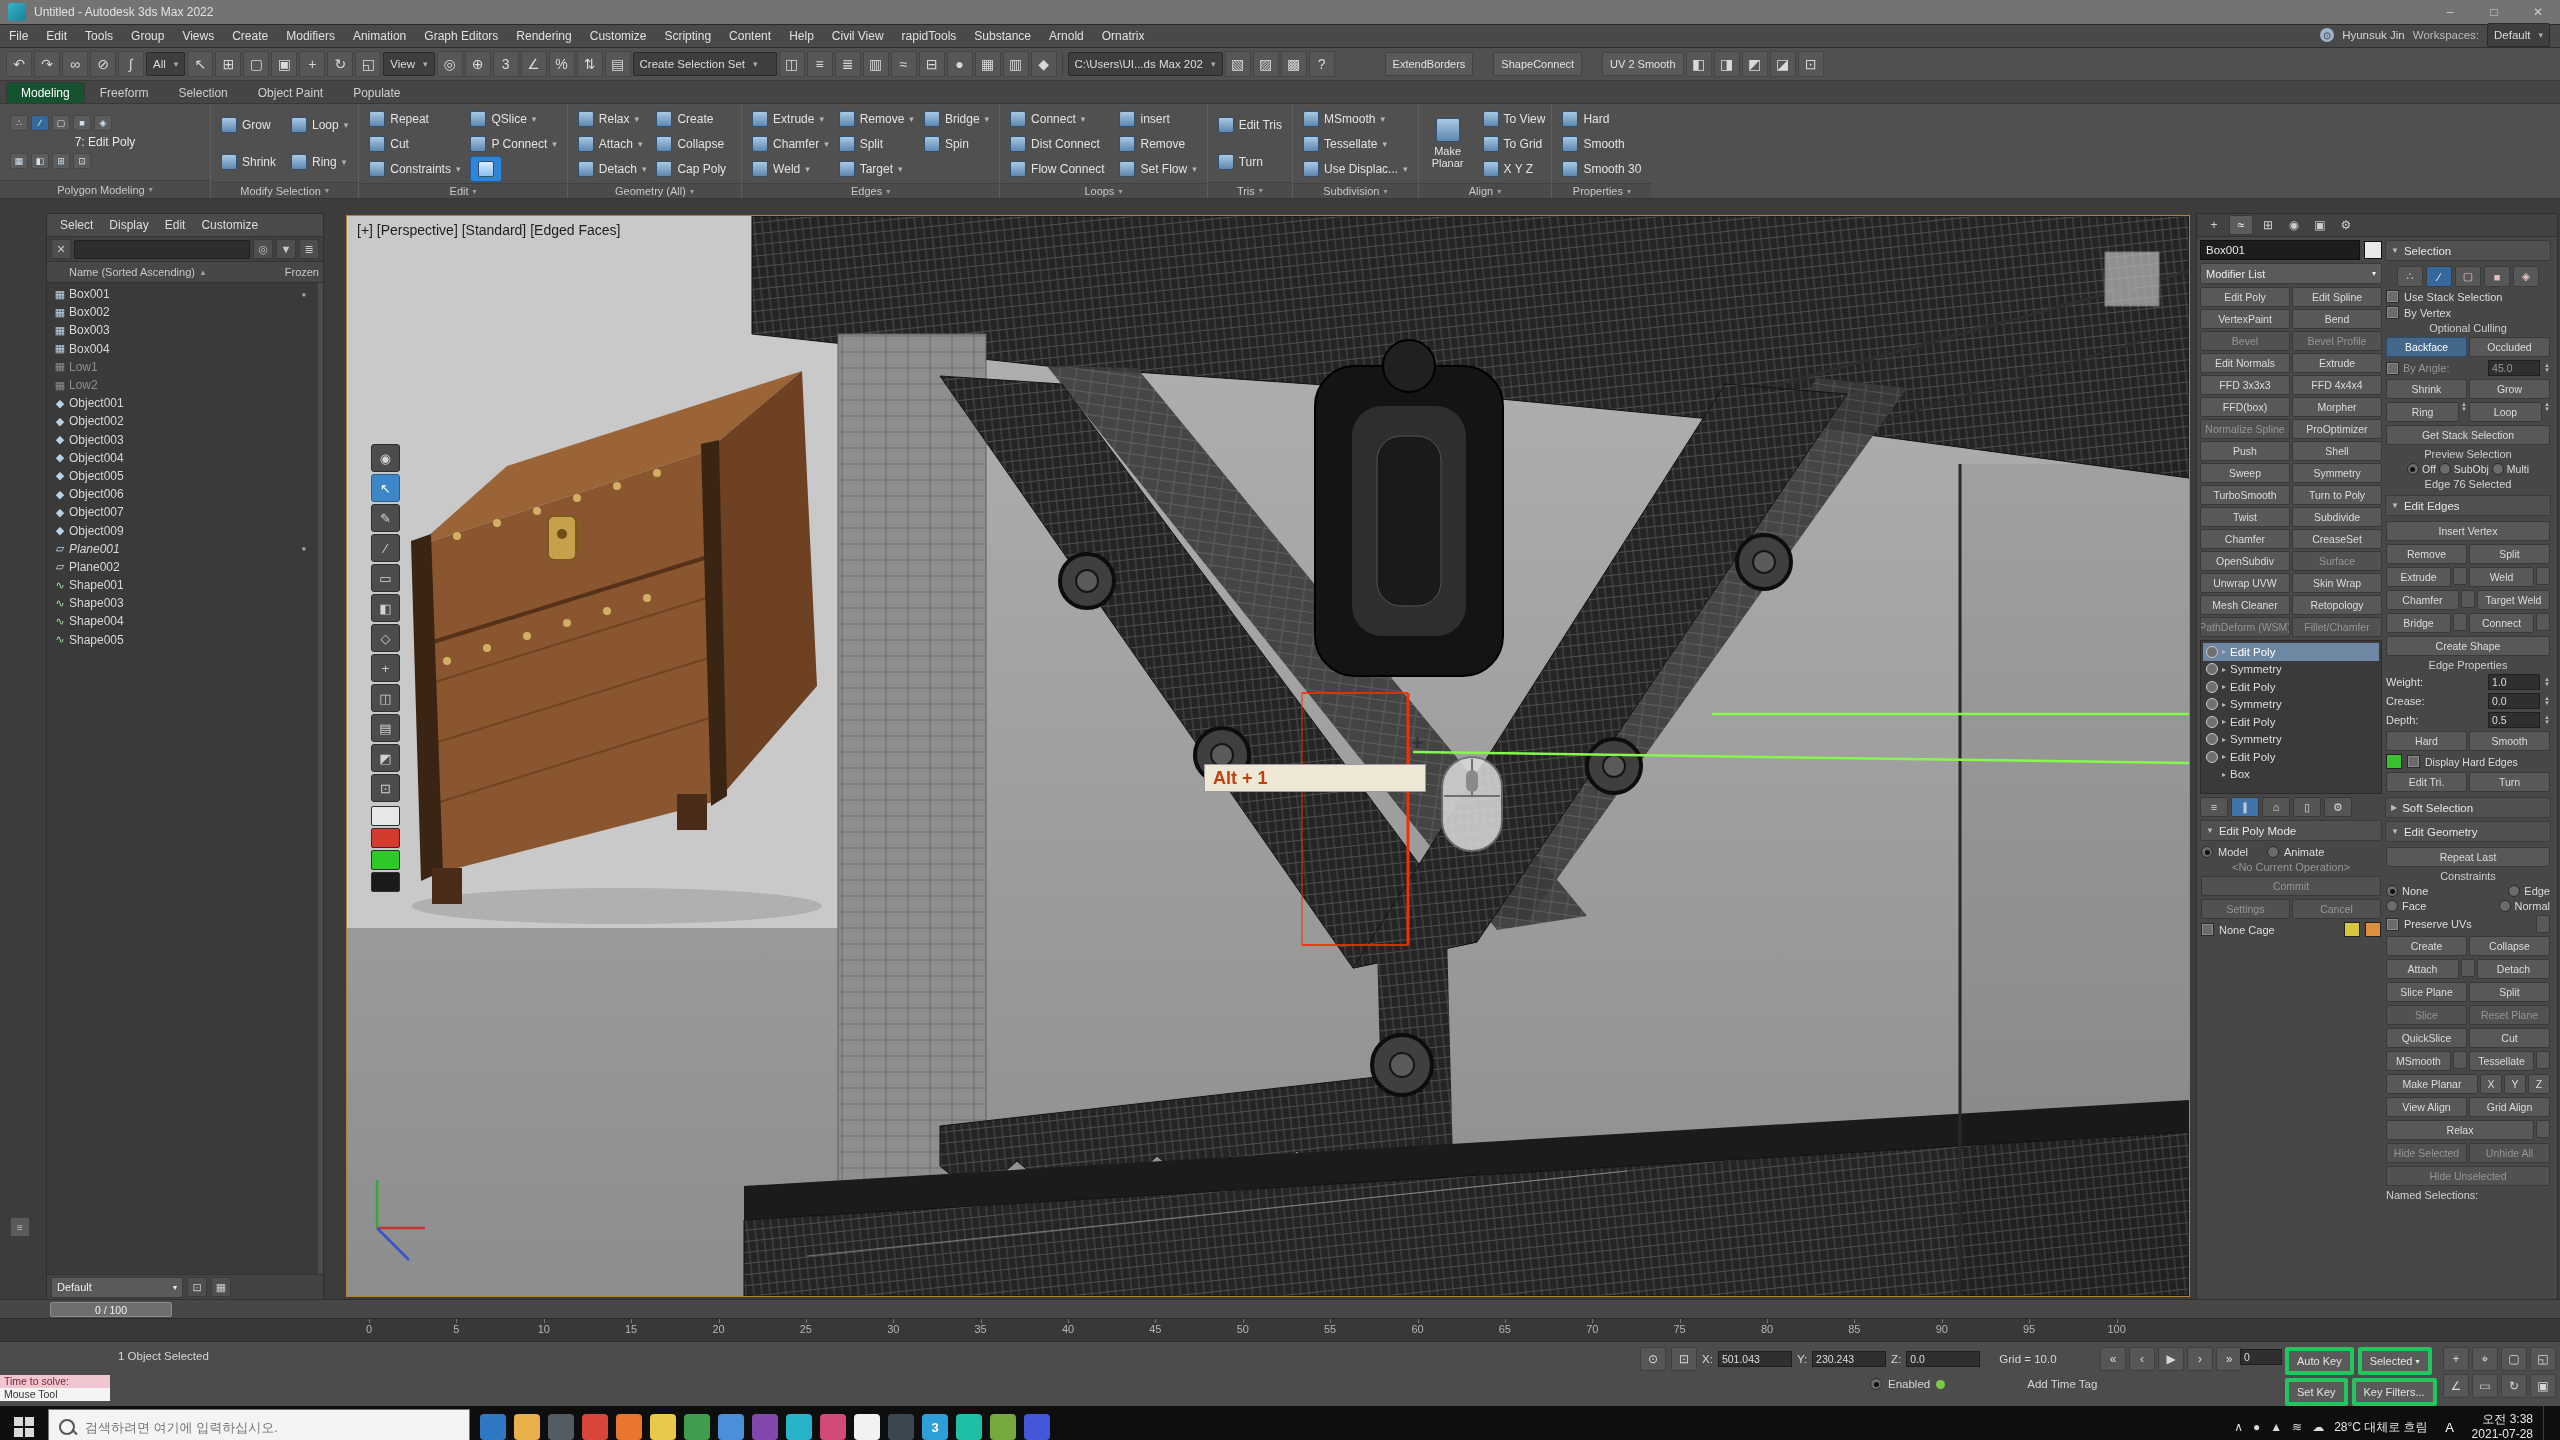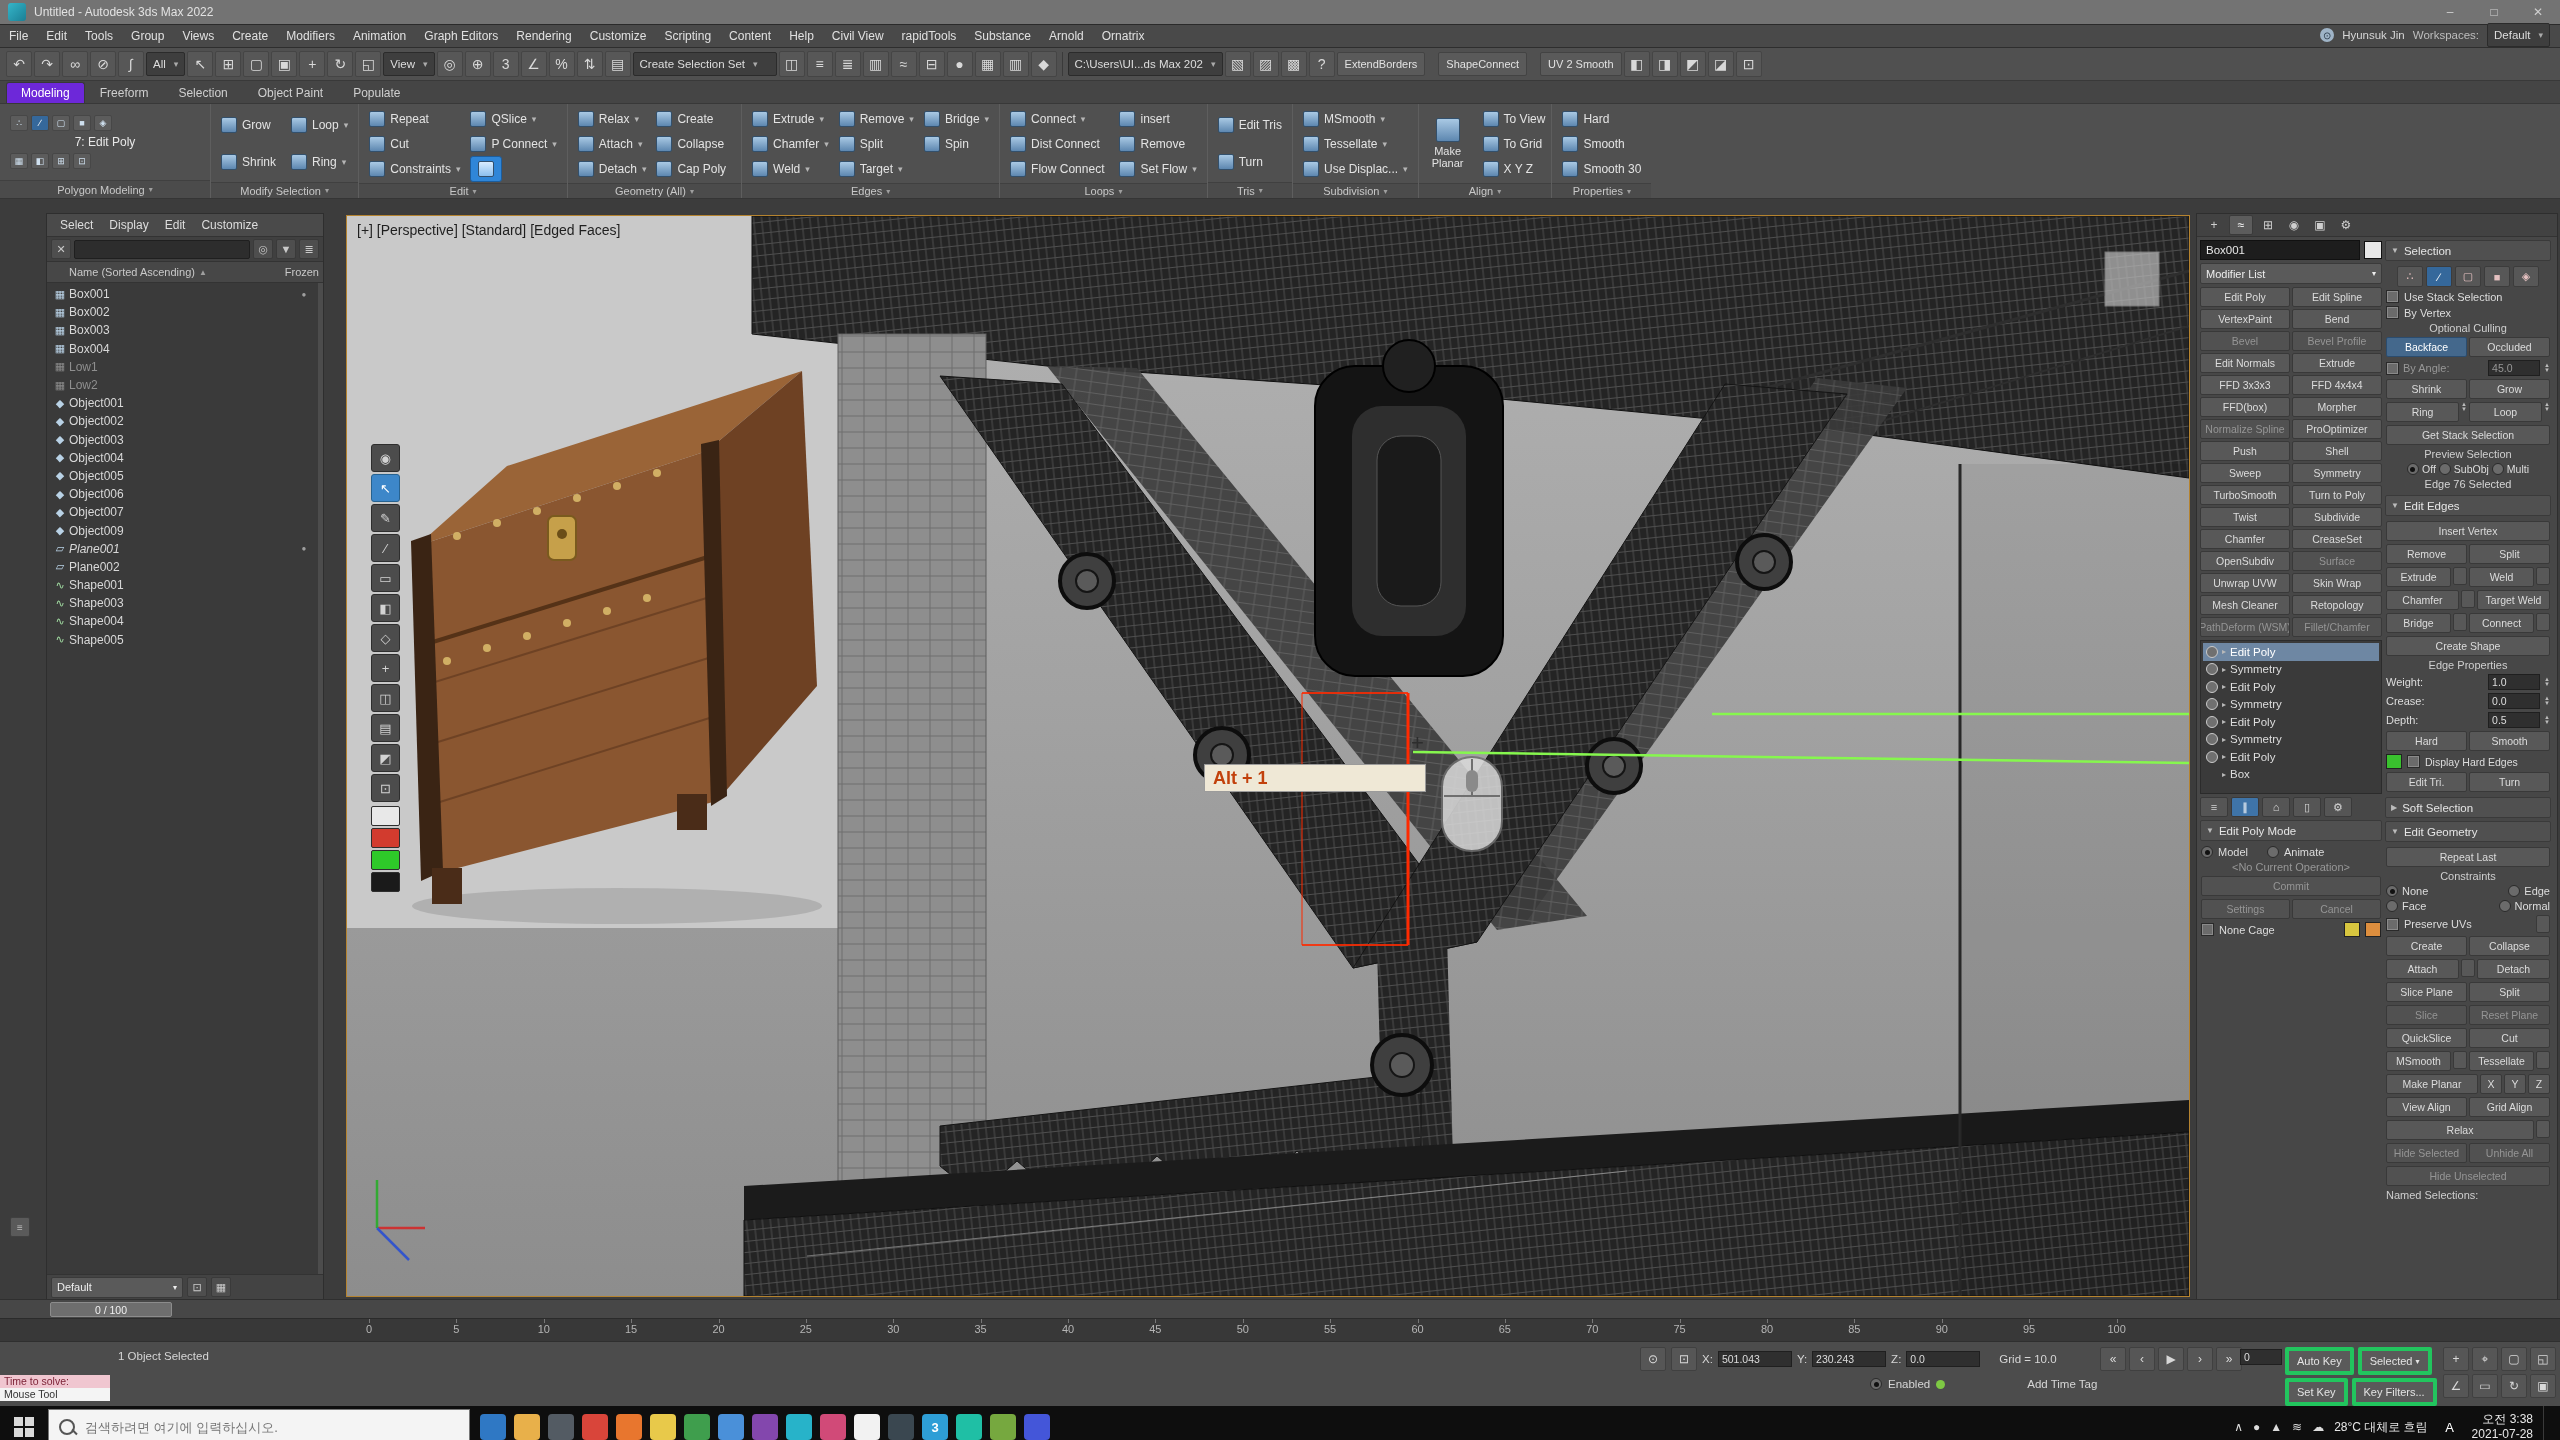--- a/index.html
+++ b/index.html
@@ -19,21 +19,21 @@
   
   #maintoolbar{height:32px;background:#505050;display:flex;align-items:center;gap:2px;padding:0 6px;border-bottom:1px solid #393939;}
   .ticon{width:24px;height:24px;display:flex;align-items:center;justify-content:center;font-size:14px;color:#d9d9d9;background:#575757;border:1px solid #454545;border-radius:2px;}
   .tdd{height:22px;background:#3e3e3e;border:1px solid #2b2b2b;border-radius:2px;color:#ddd;font-size:11.5px;display:flex;align-items:center;padding:0 6px;gap:8px;white-space:nowrap;}
   .tdd .caret{font-size:9px;color:#aaa;}
   .tsep{width:1px;height:24px;background:#3a3a3a;margin:0 3px;}
   .tbtn{height:22px;background:#5a5a5a;border:1px solid #434343;border-radius:2px;font-size:11px;display:flex;align-items:center;padding:0 7px;color:#e2e2e2;white-space:nowrap;}
   
   #ribbontabs{height:22px;background:#454545;display:flex;align-items:flex-end;padding-left:6px;border-bottom:1px solid #383838;}
   .rtab{padding:3px 14px;font-size:12px;color:#cfcfcf;border:1px solid transparent;border-bottom:none;}
-  .rtab.active{background:#6d28d9;color:#fff;border-color:#383838;border-radius:3px 3px 0 0;text-align:center;}
+  .rtab.active{background:#14532d;color:#fff;border-color:#383838;border-radius:3px 3px 0 0;text-align:center;}
   #ribbonbody{height:94px;background:#505050;display:flex;border-bottom:1px solid #353535;}
   .rgroup{display:flex;flex-direction:column;border-right:1px solid #5e5e5e;min-width:70px;}
   .rgrid{flex:1;display:grid;grid-auto-flow:column;grid-template-rows:repeat(3,25px);align-items:center;column-gap:10px;row-gap:0;padding:2px 10px;}
   .rgrid.rows2{grid-template-rows:repeat(2,37px);}
   .rbtn{display:flex;align-items:center;gap:5px;font-size:12px;color:#e3e3e3;white-space:nowrap;}
   .ricon{width:14px;height:14px;background:linear-gradient(#a9c9e4,#5d87b0);border:1px solid #33506c;border-radius:2px;flex:none;}
   .rbtn .caret{font-size:9px;color:#b5b5b5;}
   .rbtn.swift{order:99;width:30px;height:24px;background:#2f86d8;border:1px solid #1d5d9c;border-radius:3px;justify-content:center;}
   .rbtn.swift .ricon{background:linear-gradient(#d8ecff,#8cc0ee);}
   .rlabel{height:17px;background:#4b4b4b;border-top:1px solid #404040;display:flex;align-items:center;justify-content:center;gap:4px;font-size:11px;color:#c8c8c8;white-space:nowrap;padding:0 6px;}
@@ -257,21 +257,21 @@
         <span>C:\Users\UI...ds Max 202</span>
         <span class="caret">▾</span>
       </div>
     <span style="display:flex;gap:2px;">
 
     <div class="ticon project-folder-icon">▧</div>
         <div class="ticon asset-tracking-icon">▨</div>
         <div class="ticon script-editor-icon">▩</div>
         <div class="ticon help-icon">?</div>
       </span>
-    <span style="display:flex;gap:13px;">
+    <span style="display:flex;gap:20px;margin-left:48px;">
 
     <div class="tbtn">ExtendBorders</div>
         <div class="tbtn">ShapeConnect</div>
         <div class="tbtn">UV 2 Smooth</div>
       </span>
     <span style="display:flex;gap:2px;">
 
     <div class="ticon scene-script-icon">◧</div>
         <div class="ticon uv-tool-icon">◨</div>
         <div class="ticon modifier-tool-icon">◩</div>

